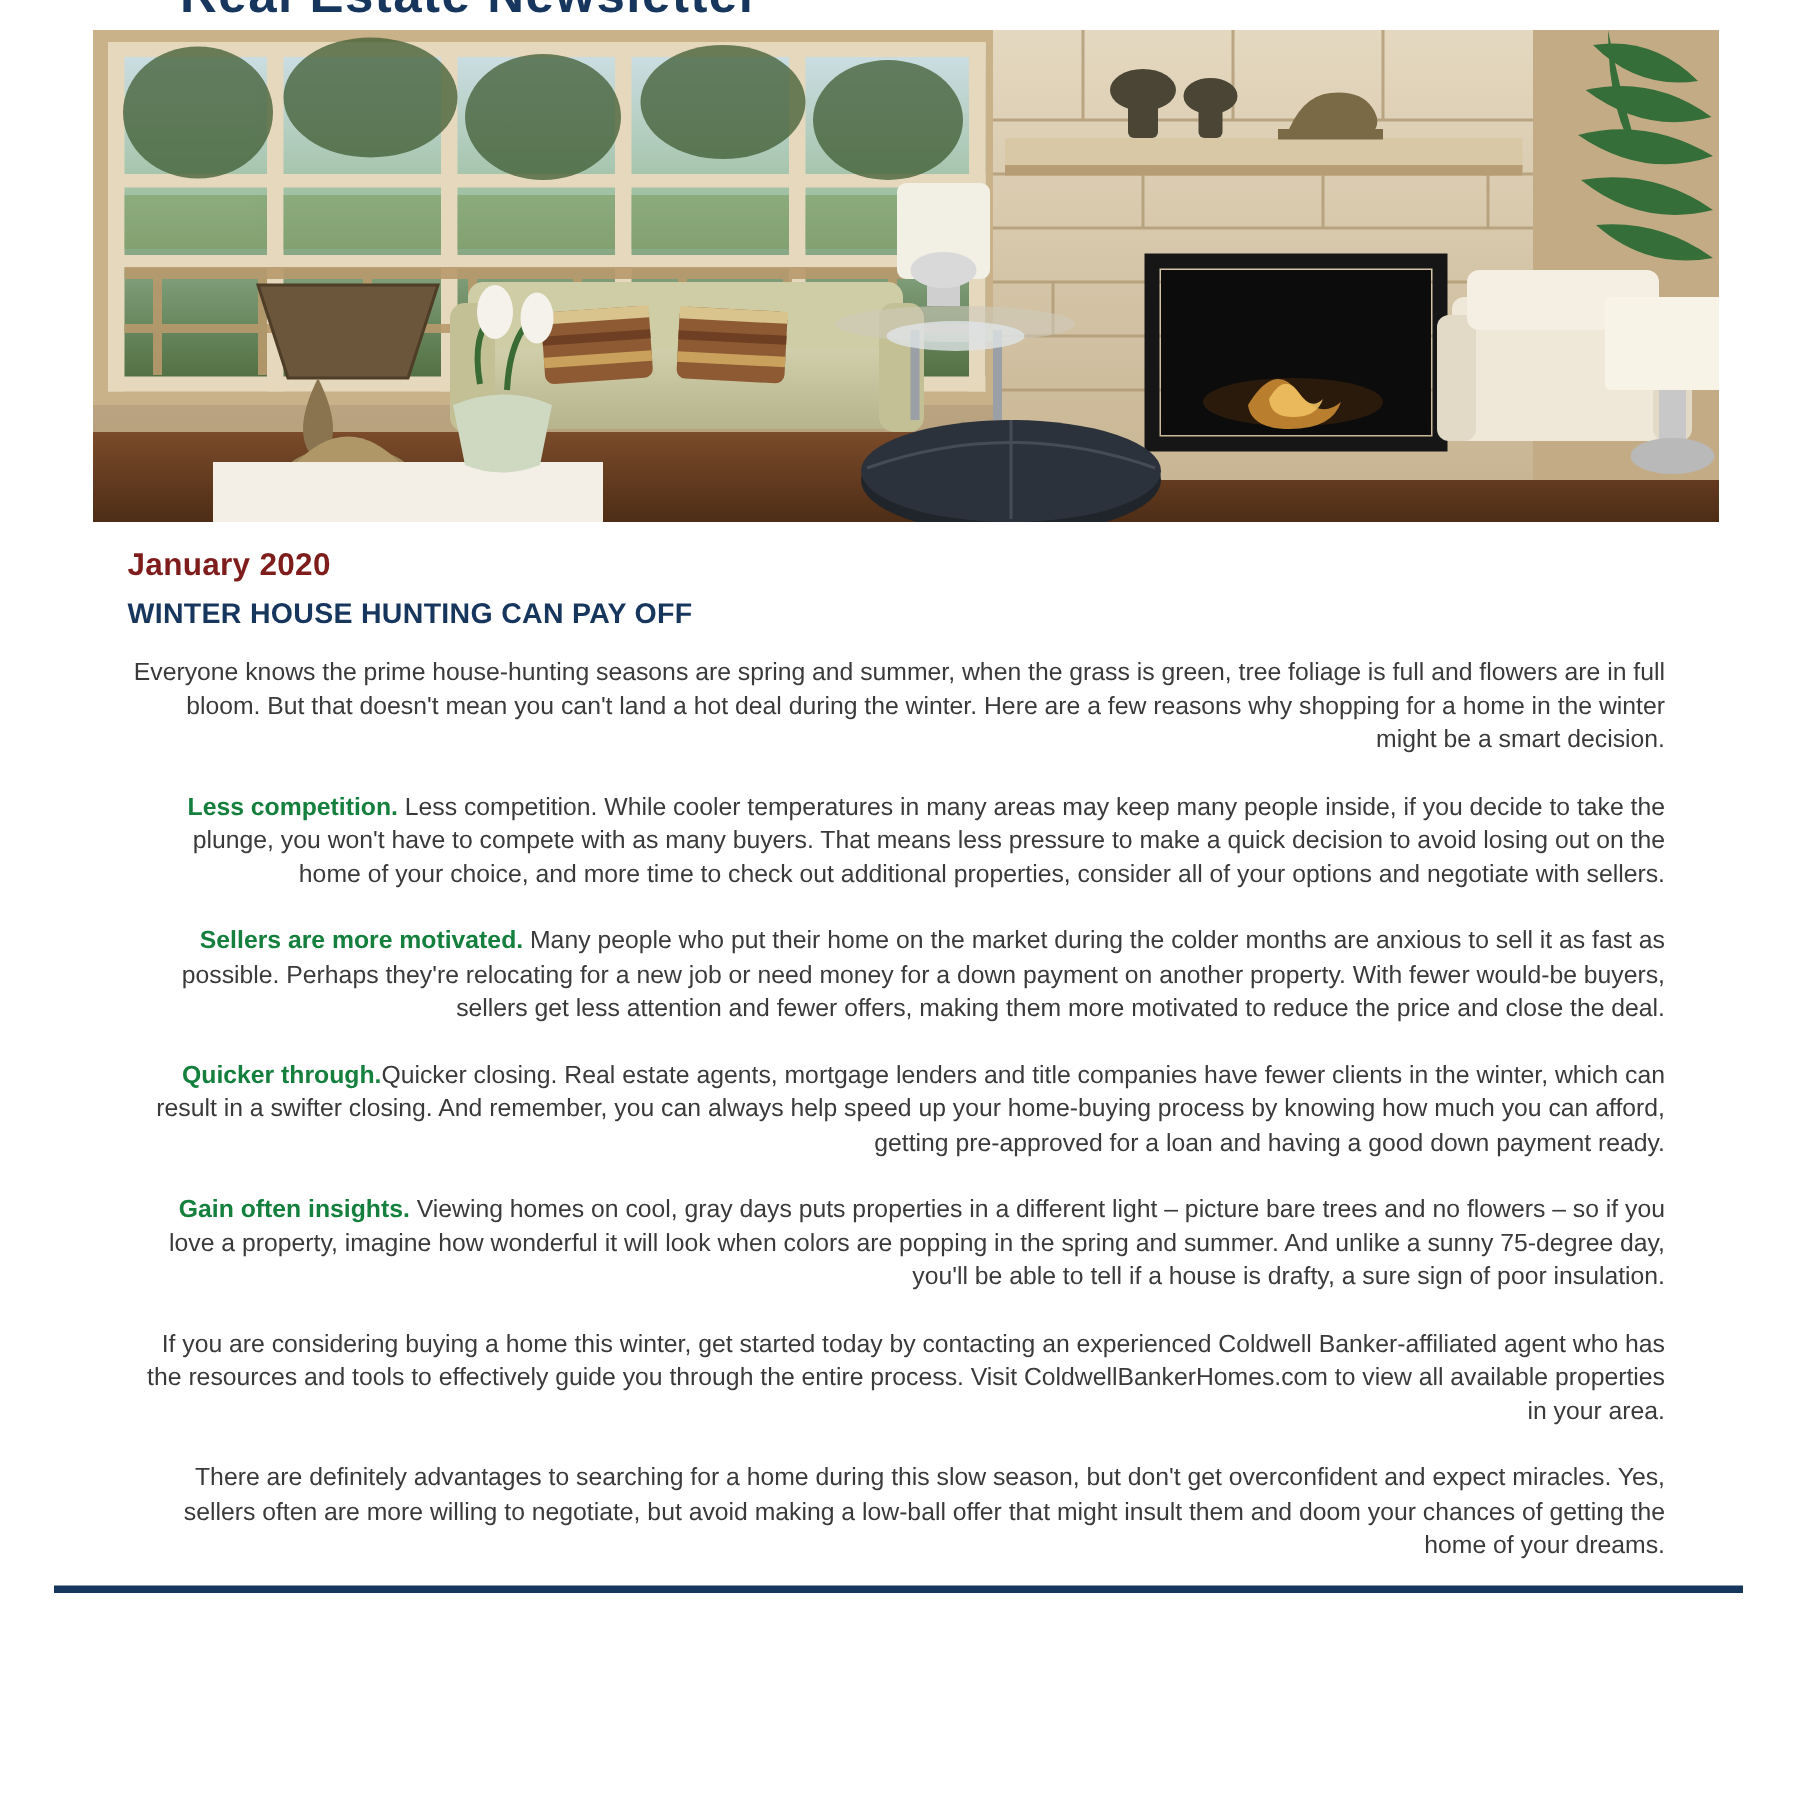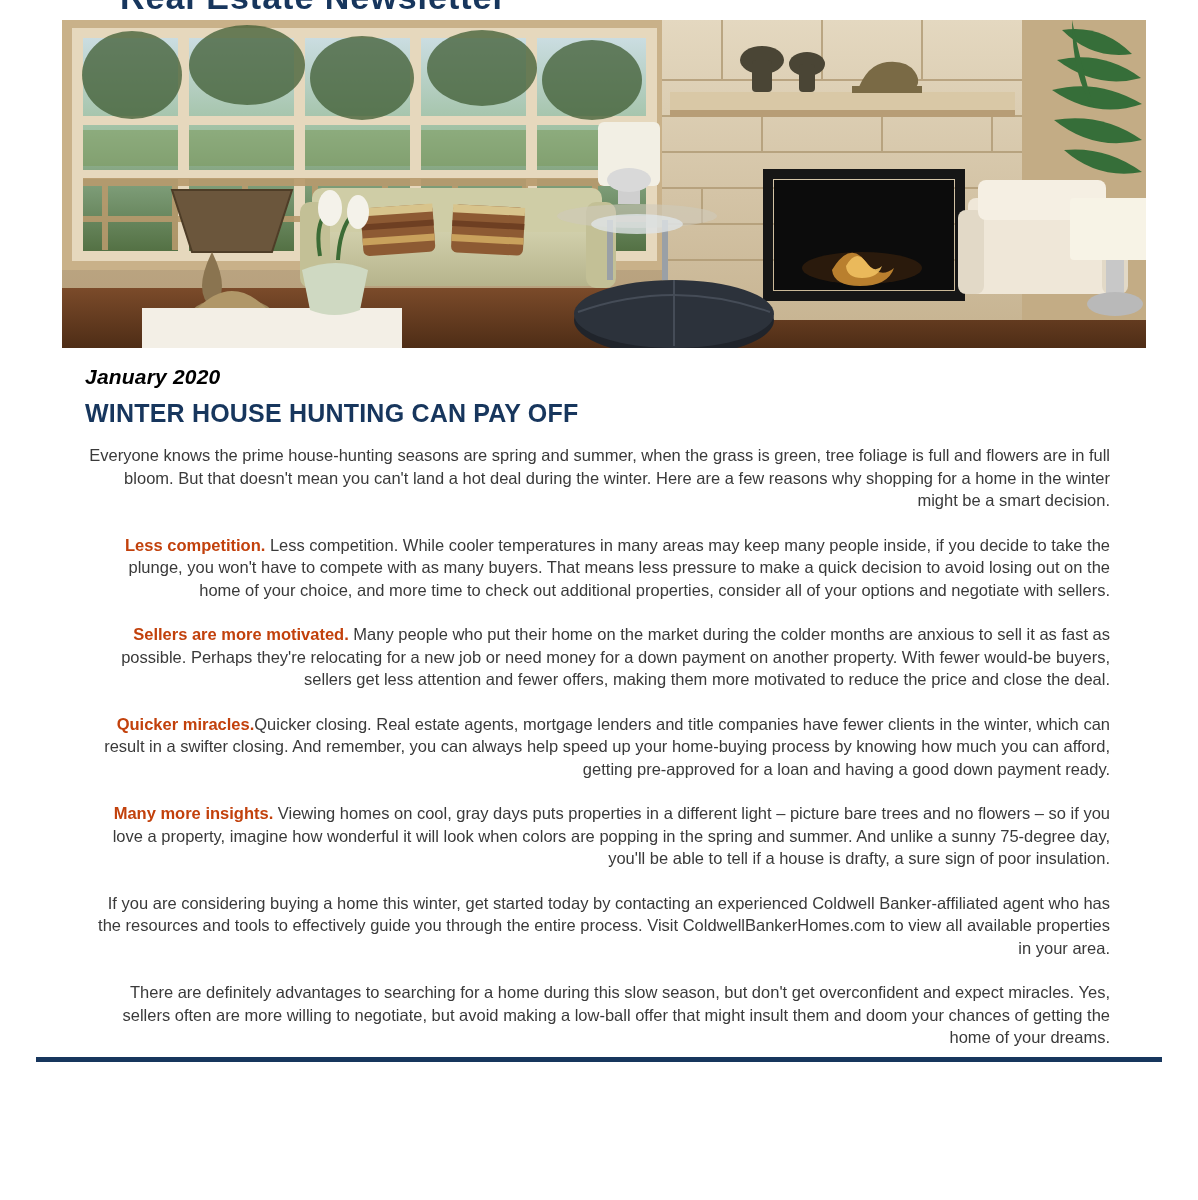--- a/index.html
+++ b/index.html
@@ -38,42 +38,41 @@
   
   .article {
     position: absolute;
     left: 85px;
     top: 365px;
     width: 1025px;
   }
   .issue-date {
     font-size: 21px;
     font-weight: bold;
-    color: #000000;
+    color: #7f1d1d;
     letter-spacing: 0.2px;
     margin: 0 0 10px 0;
-    font-style: italic;
   }
   .headline {
-    font-size: 25px;
+    font-size: 19px;
     font-weight: bold;
     color: #17365d;
     letter-spacing: 0.2px;
     margin: 0 0 16px 0;
   }
   .para {
     font-size: 16.5px;
     line-height: 22.5px;
     color: #3a3a3a;
     margin: 0 0 22px 0;
     text-align: right;
   }
   .para .lead {
     font-weight: bold;
-    color: #c2410c;
+    color: #15803d;
   }
 
   
   .footer-rule {
     position: absolute;
     left: 36px;
     top: 1057px;
     width: 1126px;
     height: 5px;
     background: #17365d;
@@ -322,25 +321,25 @@
 
     <p class="para">
       <span class="lead">Less competition.</span><span> Less competition. While cooler temperatures in many areas may keep many people inside, if you decide to take the plunge, you won't have to compete with as many buyers. That means less pressure to make a quick decision to avoid losing out on the home of your choice, and more time to check out additional properties, consider all of your options and negotiate with sellers.</span>
     </p>
 
     <p class="para">
       <span class="lead">Sellers are more motivated.</span><span> Many people who put their home on the market during the colder months are anxious to sell it as fast as possible. Perhaps they're relocating for a new job or need money for a down payment on another property. With fewer would-be buyers, sellers get less attention and fewer offers, making them more motivated to reduce the price and close the deal.</span>
     </p>
 
     <p class="para">
-      <span class="lead">Quicker miracles.</span><span>Quicker closing. Real estate agents, mortgage lenders and title companies have fewer clients in the winter, which can result in a swifter closing. And remember, you can always help speed up your home-buying process by knowing how much you can afford, getting pre-approved for a loan and having a good down payment ready.</span>
-    </p>
-
-    <p class="para">
-      <span class="lead">Many more insights.</span><span> Viewing homes on cool, gray days puts properties in a different light – picture bare trees and no flowers – so if you love a property, imagine how wonderful it will look when colors are popping in the spring and summer. And unlike a sunny 75-degree day, you'll be able to tell if a house is drafty, a sure sign of poor insulation.</span>
+      <span class="lead">Quicker through.</span><span>Quicker closing. Real estate agents, mortgage lenders and title companies have fewer clients in the winter, which can result in a swifter closing. And remember, you can always help speed up your home-buying process by knowing how much you can afford, getting pre-approved for a loan and having a good down payment ready.</span>
+    </p>
+
+    <p class="para">
+      <span class="lead">Gain often insights.</span><span> Viewing homes on cool, gray days puts properties in a different light – picture bare trees and no flowers – so if you love a property, imagine how wonderful it will look when colors are popping in the spring and summer. And unlike a sunny 75-degree day, you'll be able to tell if a house is drafty, a sure sign of poor insulation.</span>
     </p>
 
     <p class="para">
       <span>If you are considering buying a home this winter, get started today by contacting an experienced Coldwell Banker-affiliated agent who has the resources and tools to effectively guide you through the entire process. Visit ColdwellBankerHomes.com to view all available properties in your area.</span>
     </p>
 
     <p class="para">
       <span>There are definitely advantages to searching for a home during this slow season, but don't get overconfident and expect miracles. Yes, sellers often are more willing to negotiate, but avoid making a low-ball offer that might insult them and doom your chances of getting the home of your dreams.</span>
     </p>
   </div>

